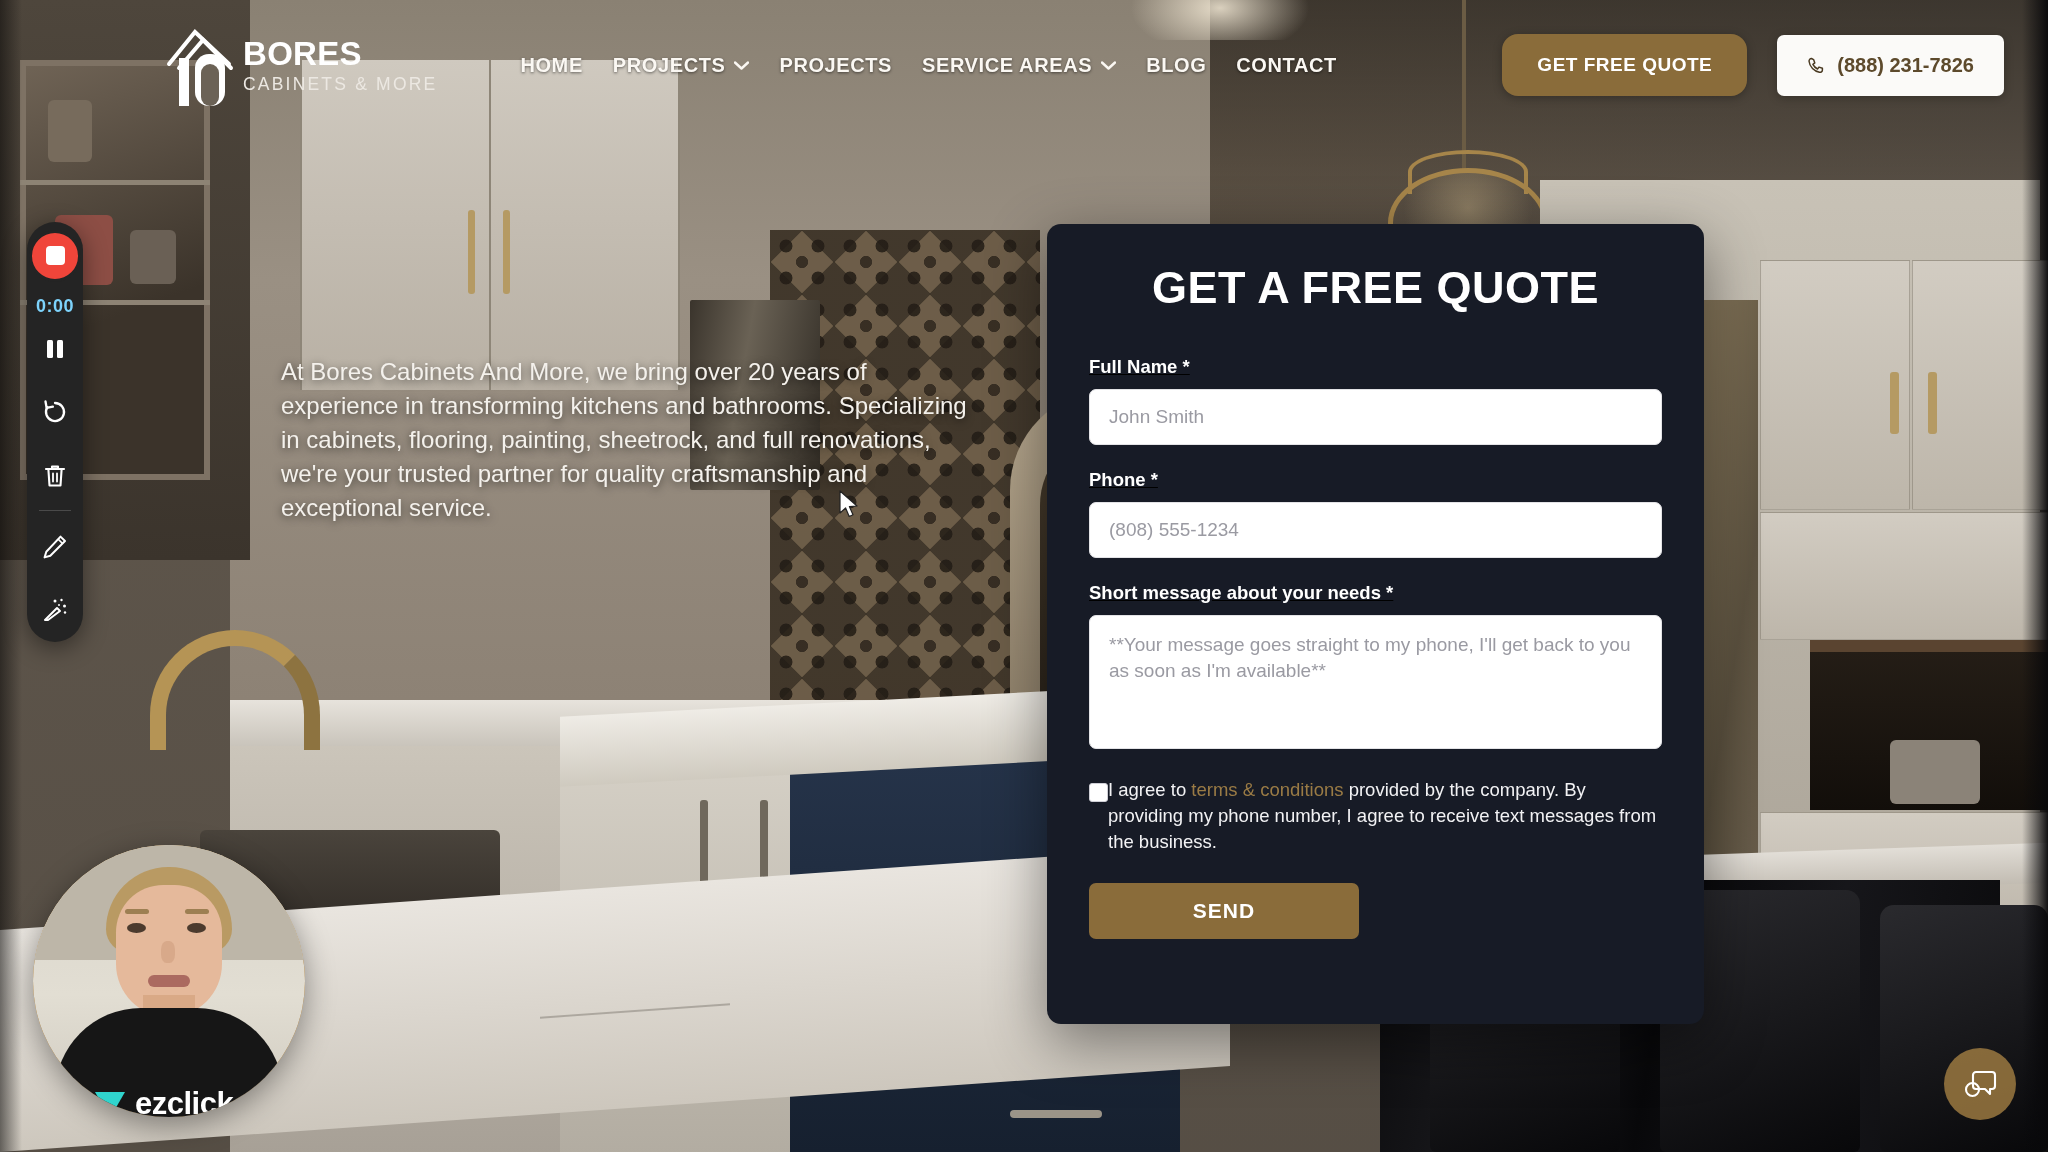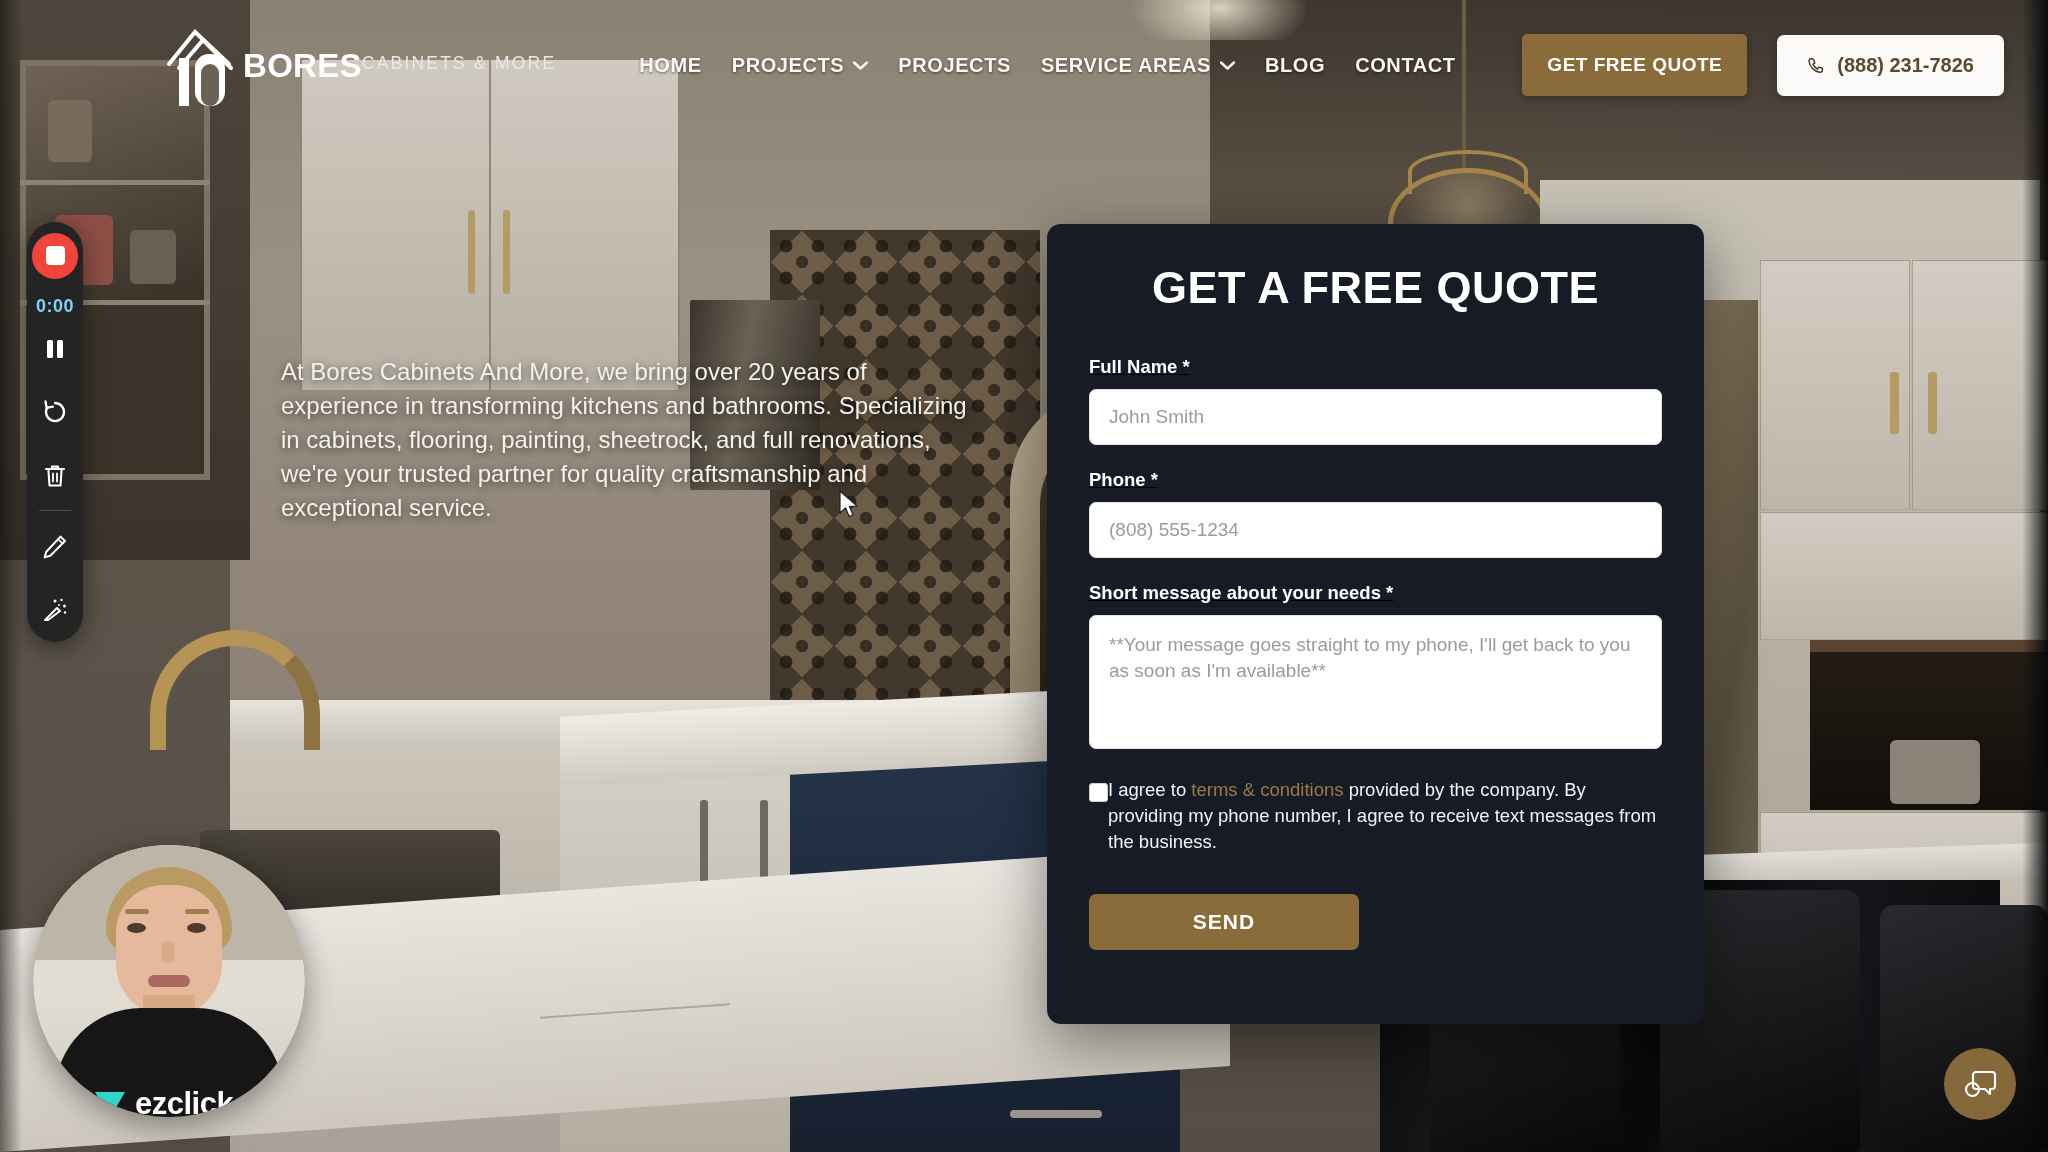--- a/index.html
+++ b/index.html
@@ -102,42 +102,42 @@
 
   
   .header {
     position:absolute; left:0; top:0; width:2048px; height:130px;
     display:flex; align-items:center;
     padding:0 44px 0 165px;
     z-index:40;
   }
   .logo { display:flex; align-items:center; gap:0px; position:relative; }
   .logo-mark { width:72px; height:82px; position:relative; flex:none; margin-right:6px;}
-  .logo-text { display:flex; flex-direction:row; line-height:1; }
+  .logo-text { display:flex; flex-direction:column; line-height:1; }
   .logo-title {
     font-size:33px; font-weight:800; color:#fff; letter-spacing:.3px;
     font-family:"Liberation Sans", sans-serif;
   }
   .logo-sub {
     font-size:17.5px; color:#ece8e2; letter-spacing:2.2px; margin-top:6px; font-weight:400;
   }
 
   .nav { display:flex; align-items:center; gap:30px; margin-left:83px; }
   .nav-item {
     display:flex; align-items:center; gap:9px;
     color:#fbf8f3; font-size:20px; font-weight:800; letter-spacing:.6px;
     text-shadow:0 1px 3px rgba(0,0,0,.55);
     cursor:pointer; white-space:nowrap;
   }
   .chev { display:block; width:15px; height:9px; }
 
   .header-actions { margin-left:auto; display:flex; align-items:center; gap:30px; }
   .btn-quote {
     background:#8a6c3a; color:#fff; font-size:19px; font-weight:800; letter-spacing:.5px;
-    padding:20px 25px; border-radius:5px; border:none; cursor:pointer;
+    padding:20px 35px; border-radius:16px; border:none; cursor:pointer;
     box-shadow:0 2px 10px rgba(0,0,0,.28);
     font-family:"Liberation Sans", sans-serif;
   }
   .btn-phone {
     background:#fbfaf8; color:#5d4a2c; font-size:20px; font-weight:800;
     padding:19px 30px; border-radius:7px; border:none; cursor:pointer;
     display:flex; align-items:center; gap:11px;
     box-shadow:0 2px 10px rgba(0,0,0,.25);
     font-family:"Liberation Sans", sans-serif; white-space:nowrap;
   }
@@ -184,21 +184,21 @@
   }
   .ta::placeholder { color:#9a9aa2; }
   .consent { display:flex; gap:0; align-items:flex-start; margin-top:18px; }
   .cbox {
     width:19px; height:19px; flex:none; margin-top:6px;
     background:#fff; border-radius:3px; border:1px solid #cfcfd6; cursor:pointer;
   }
   .consent-text { color:#f2f2f4; font-size:18.5px; line-height:1.41; }
   .consent-text a { color:#9a7b45; text-decoration:none; }
   .btn-send {
-    margin-top:39px; width:270px; height:56px; border:none; border-radius:7px;
+    margin-top:28px; width:270px; height:56px; border:none; border-radius:7px;
     background:#8a6c3a; color:#fff; font-size:21px; font-weight:800; letter-spacing:1px;
     cursor:pointer; font-family:"Liberation Sans", sans-serif;
   }
 
   
   .recorder {
     position:absolute; left:27px; top:222px; width:56px; height:420px;
     background:#242424; border-radius:28px; z-index:60;
     display:flex; flex-direction:column; align-items:center;
     padding-top:8px; gap:0;

